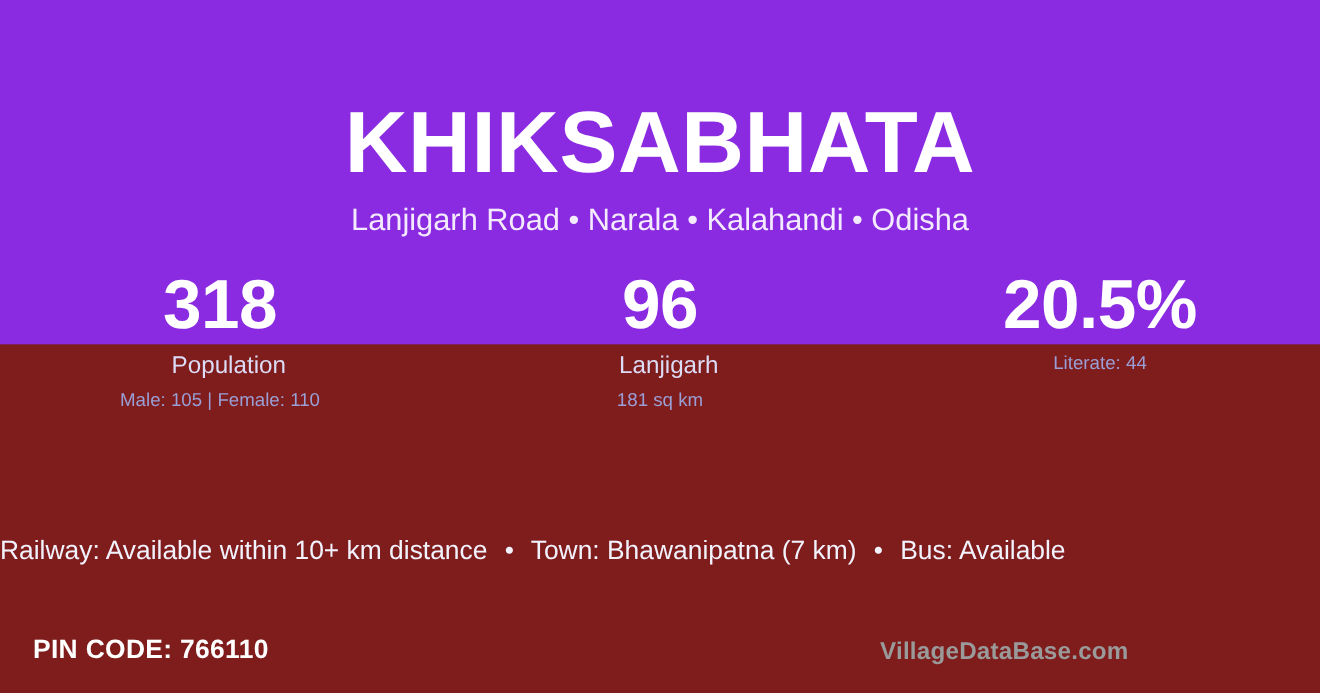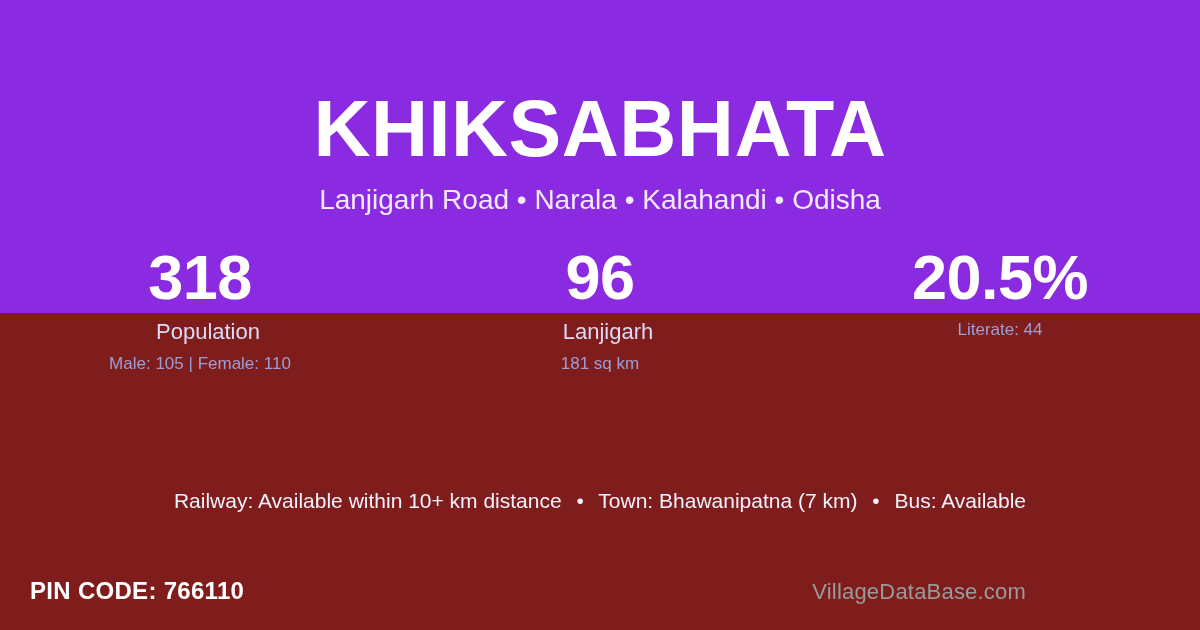--- a/index.html
+++ b/index.html
@@ -109,22 +109,21 @@
     font-weight: 400;
     color: #9a9fd6;
   }
 
   
   .amenities {
     position: absolute;
     left: 0;
     top: 486px;
     width: 1200px;
-    text-align: center;
-    font-size: 21px;
+    font-size: 24px;
     line-height: 30px;
     color: #f2f2fd;
     white-space: nowrap;
   }
   .amenities .sep {
     display: inline-block;
     padding: 0 9px;
     color: #f2f2fd;
   }
 
@@ -147,21 +146,21 @@
     color: #ffffff;
     letter-spacing: 0.3px;
   }
 
   .watermark {
     position: absolute;
     right: 30px;
     top: 2px;
     font-size: 22px;
     line-height: 28px;
-    font-weight: 400;
+    font-weight: 700;
     color: #9a9a9a;
     letter-spacing: 0.2px;
   }
 </style>
 </head>
 <body>
 
 <div class="card">
 
   <div class="purple-band"></div>

